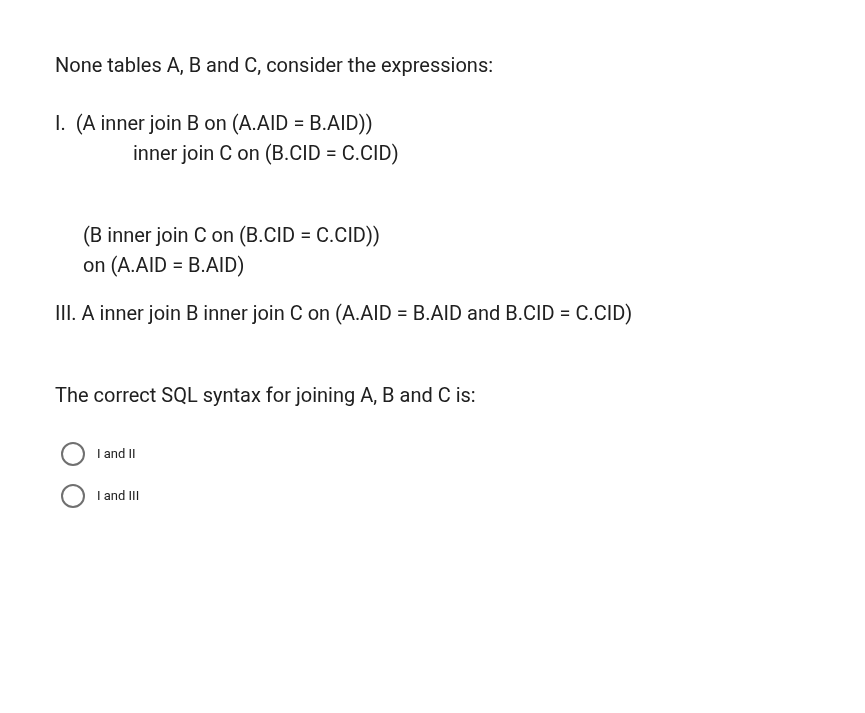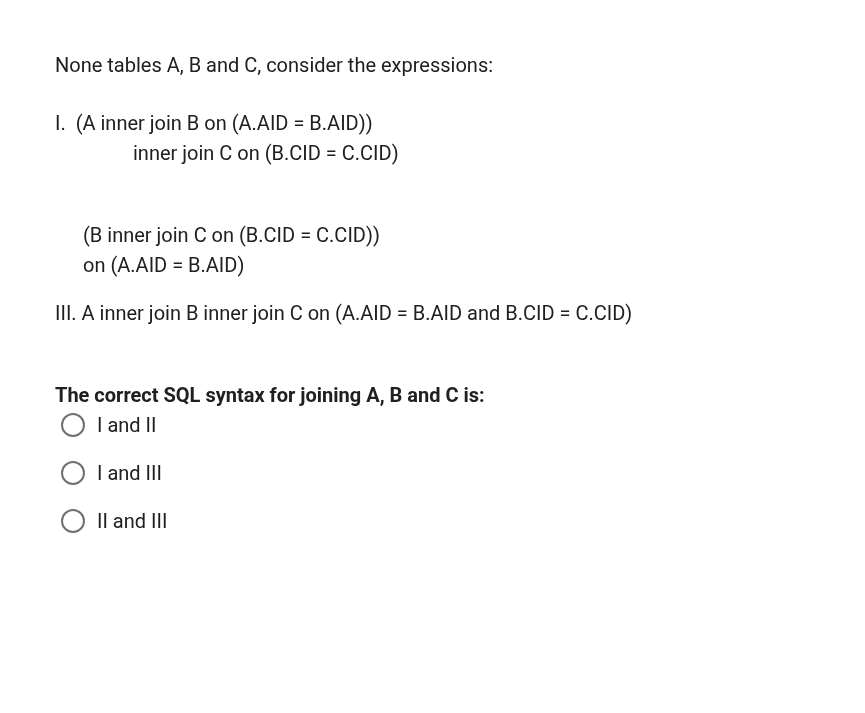--- a/index.html
+++ b/index.html
@@ -43,21 +43,21 @@
     .expr-ii .expr-marker {
       width: 28px;
     }
     .expr-ii-sub {
       padding-left: 28px;
     }
     .expr-iii {
       margin-bottom: 52px;
     }
     .question {
-      font-weight: bold;
+      margin-bottom: 32px;
     }
     .options {
       display: flex;
       flex-direction: column;
       gap: 18px;
     }
     .option {
       display: flex;
       align-items: center;
       gap: 12px;
@@ -65,21 +65,21 @@
     }
     .radio {
       width: 24px;
       height: 24px;
       border: 2px solid #707070;
       border-radius: 50%;
       flex-shrink: 0;
       background: #ffffff;
     }
     .option-label {
-      font-size: 20px;
+      font-size: 13px;
     }
   </style>
 </head>
 <body>
 
 <div class="intro">None tables A, B and C, consider the expressions:</div>
 
 <div class="expression-block expr-i">
   <div class="expr-line">
     <span class="expr-marker">I.&nbsp;&nbsp;</span>
@@ -101,17 +101,13 @@
 
 <div class="options">
   <div class="option">
     <div class="radio"></div>
     <span class="option-label">I and II</span>
   </div>
   <div class="option">
     <div class="radio"></div>
     <span class="option-label">I and III</span>
   </div>
-  <div class="option">
-    <div class="radio"></div>
-    <span class="option-label">II and III</span>
-  </div>
 </div>
 
 </body></html>

